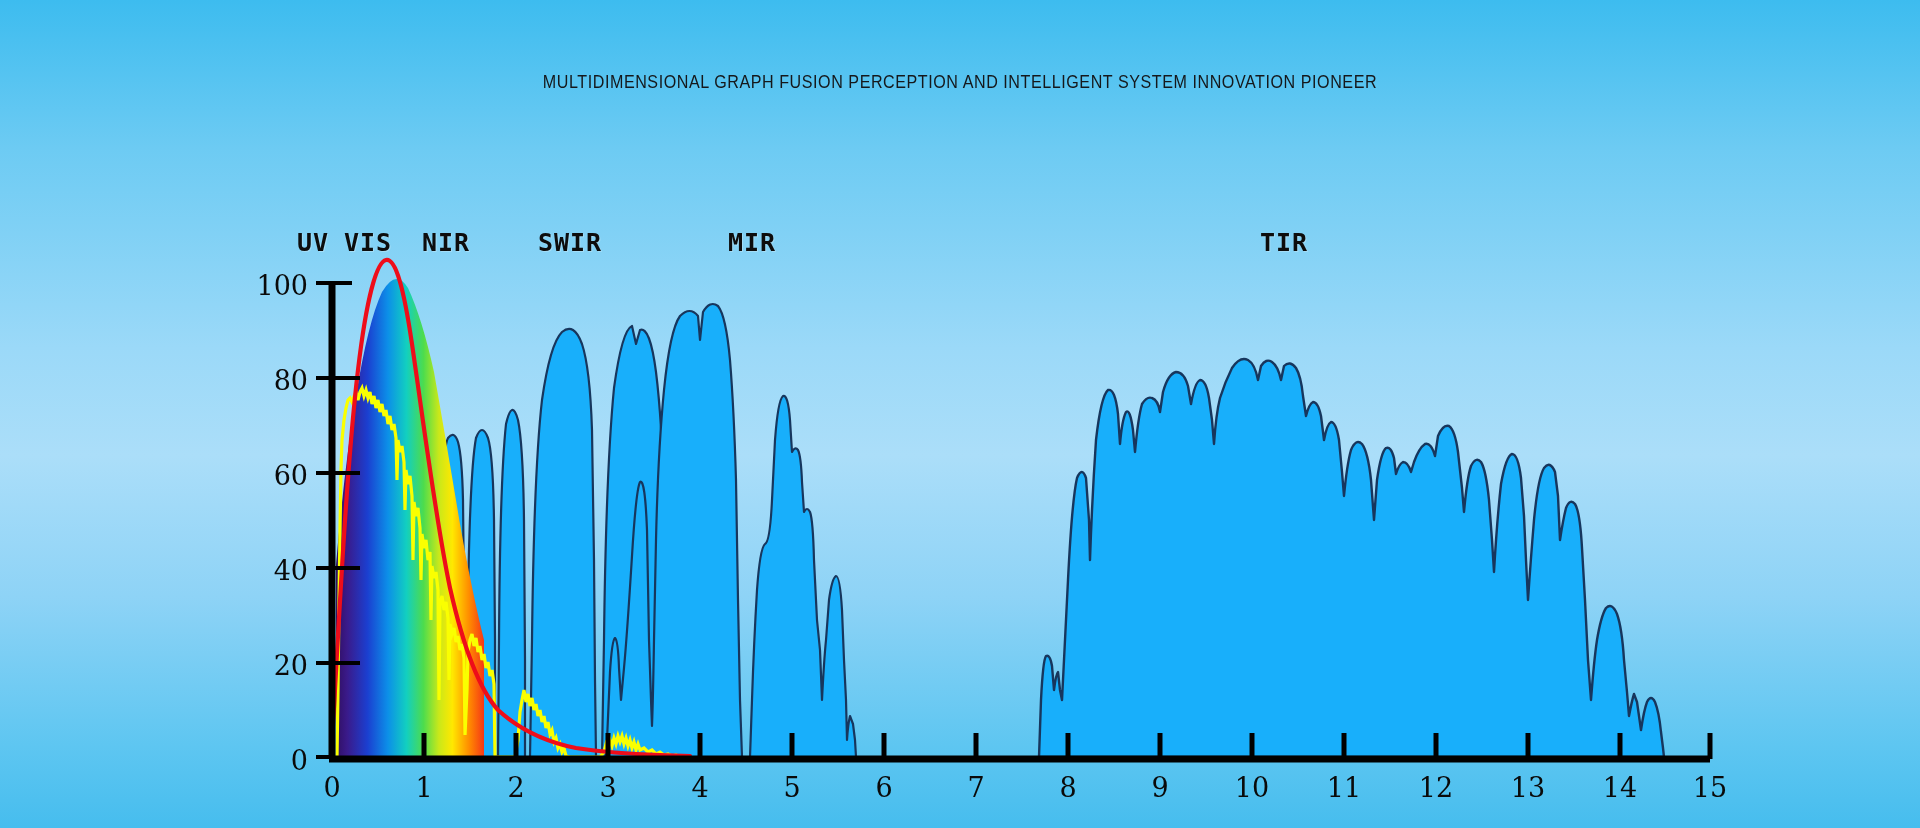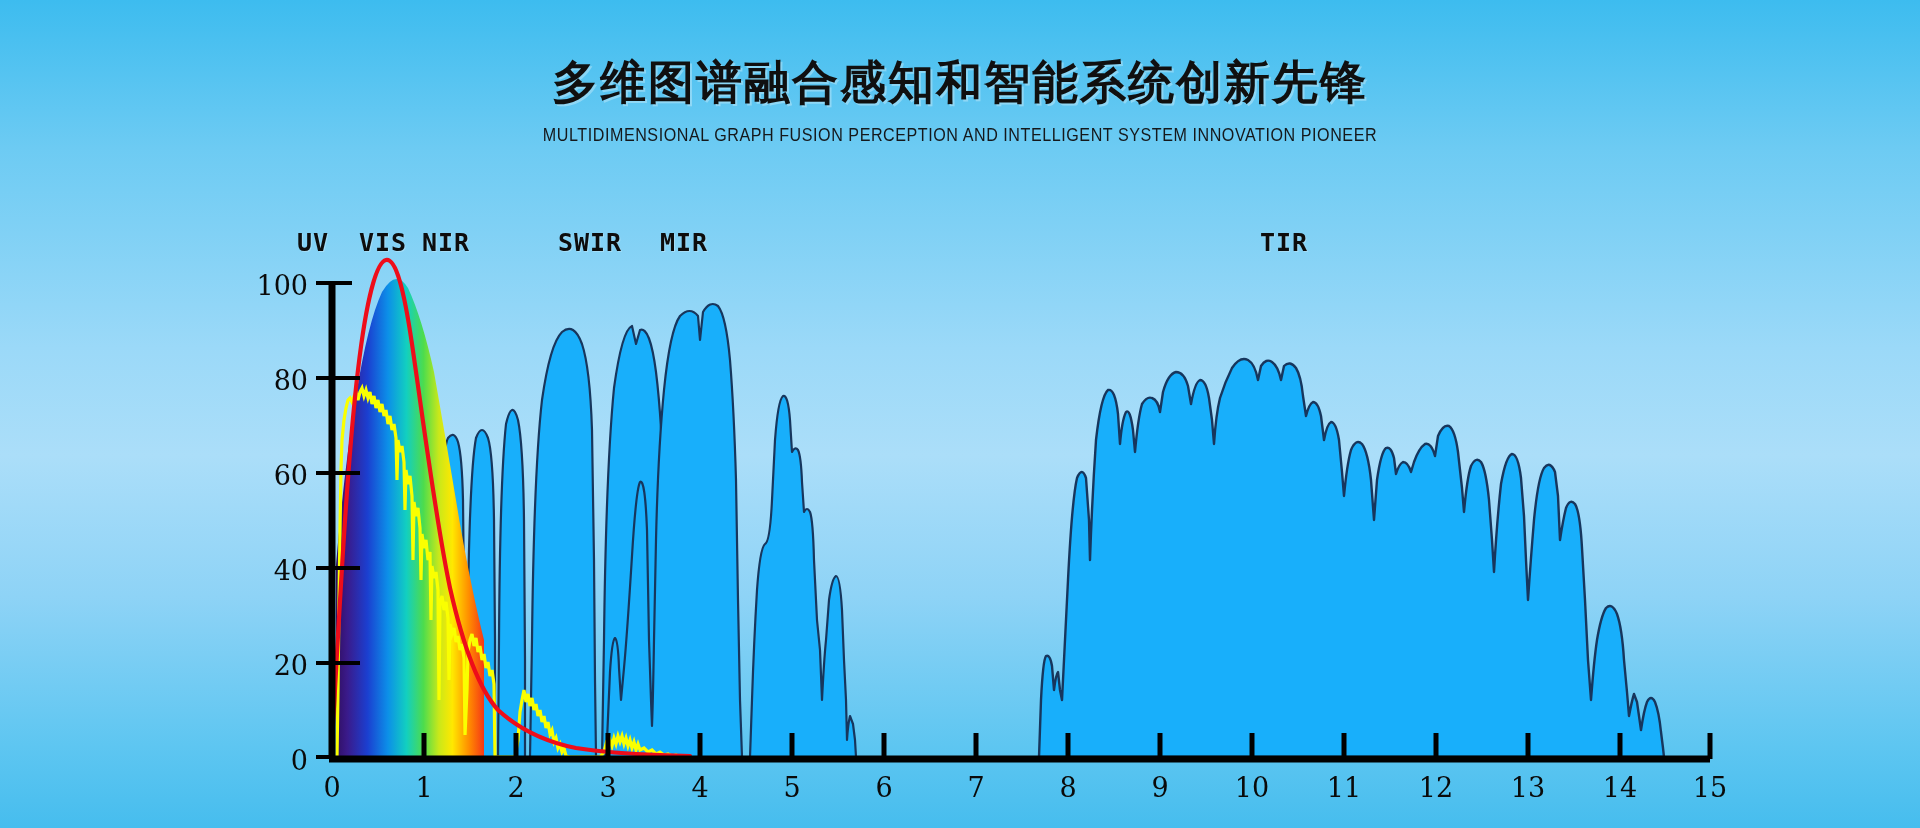--- a/index.html
+++ b/index.html
@@ -47,30 +47,29 @@
   }
   .tick-label.x{text-anchor:middle;}
   .tick-label.y{text-anchor:end;}
 </style>
 </head>
 <body>
 
 <div id="stage">
 
   <div class="title-wrap">
-    <div class="main-title">多维图谱融合感知和智能系统创新先锋</div>
     <div class="sub-title">MULTIDIMENSIONAL GRAPH FUSION PERCEPTION AND INTELLIGENT SYSTEM INNOVATION PIONEER</div>
   </div>
 
   <div class="band-labels">
     <div class="band" style="left:313px">UV</div>
-    <div class="band" style="left:383px">VIS</div>
+    <div class="band" style="left:368px">VIS</div>
     <div class="band" style="left:446px">NIR</div>
-    <div class="band" style="left:590px">SWIR</div>
-    <div class="band" style="left:684px">MIR</div>
+    <div class="band" style="left:570px">SWIR</div>
+    <div class="band" style="left:752px">MIR</div>
     <div class="band" style="left:1284px">TIR</div>
   </div>
 
   <svg id="plot" viewBox="0 0 1920 828">
     <defs>
       <linearGradient id="visGrad" x1="0" y1="0" x2="1" y2="0">
         <stop offset="0.00" stop-color="#2b0a4d"></stop>
         <stop offset="0.10" stop-color="#3a1a8a"></stop>
         <stop offset="0.22" stop-color="#1b3fd0"></stop>
         <stop offset="0.34" stop-color="#0c8fe8"></stop>

